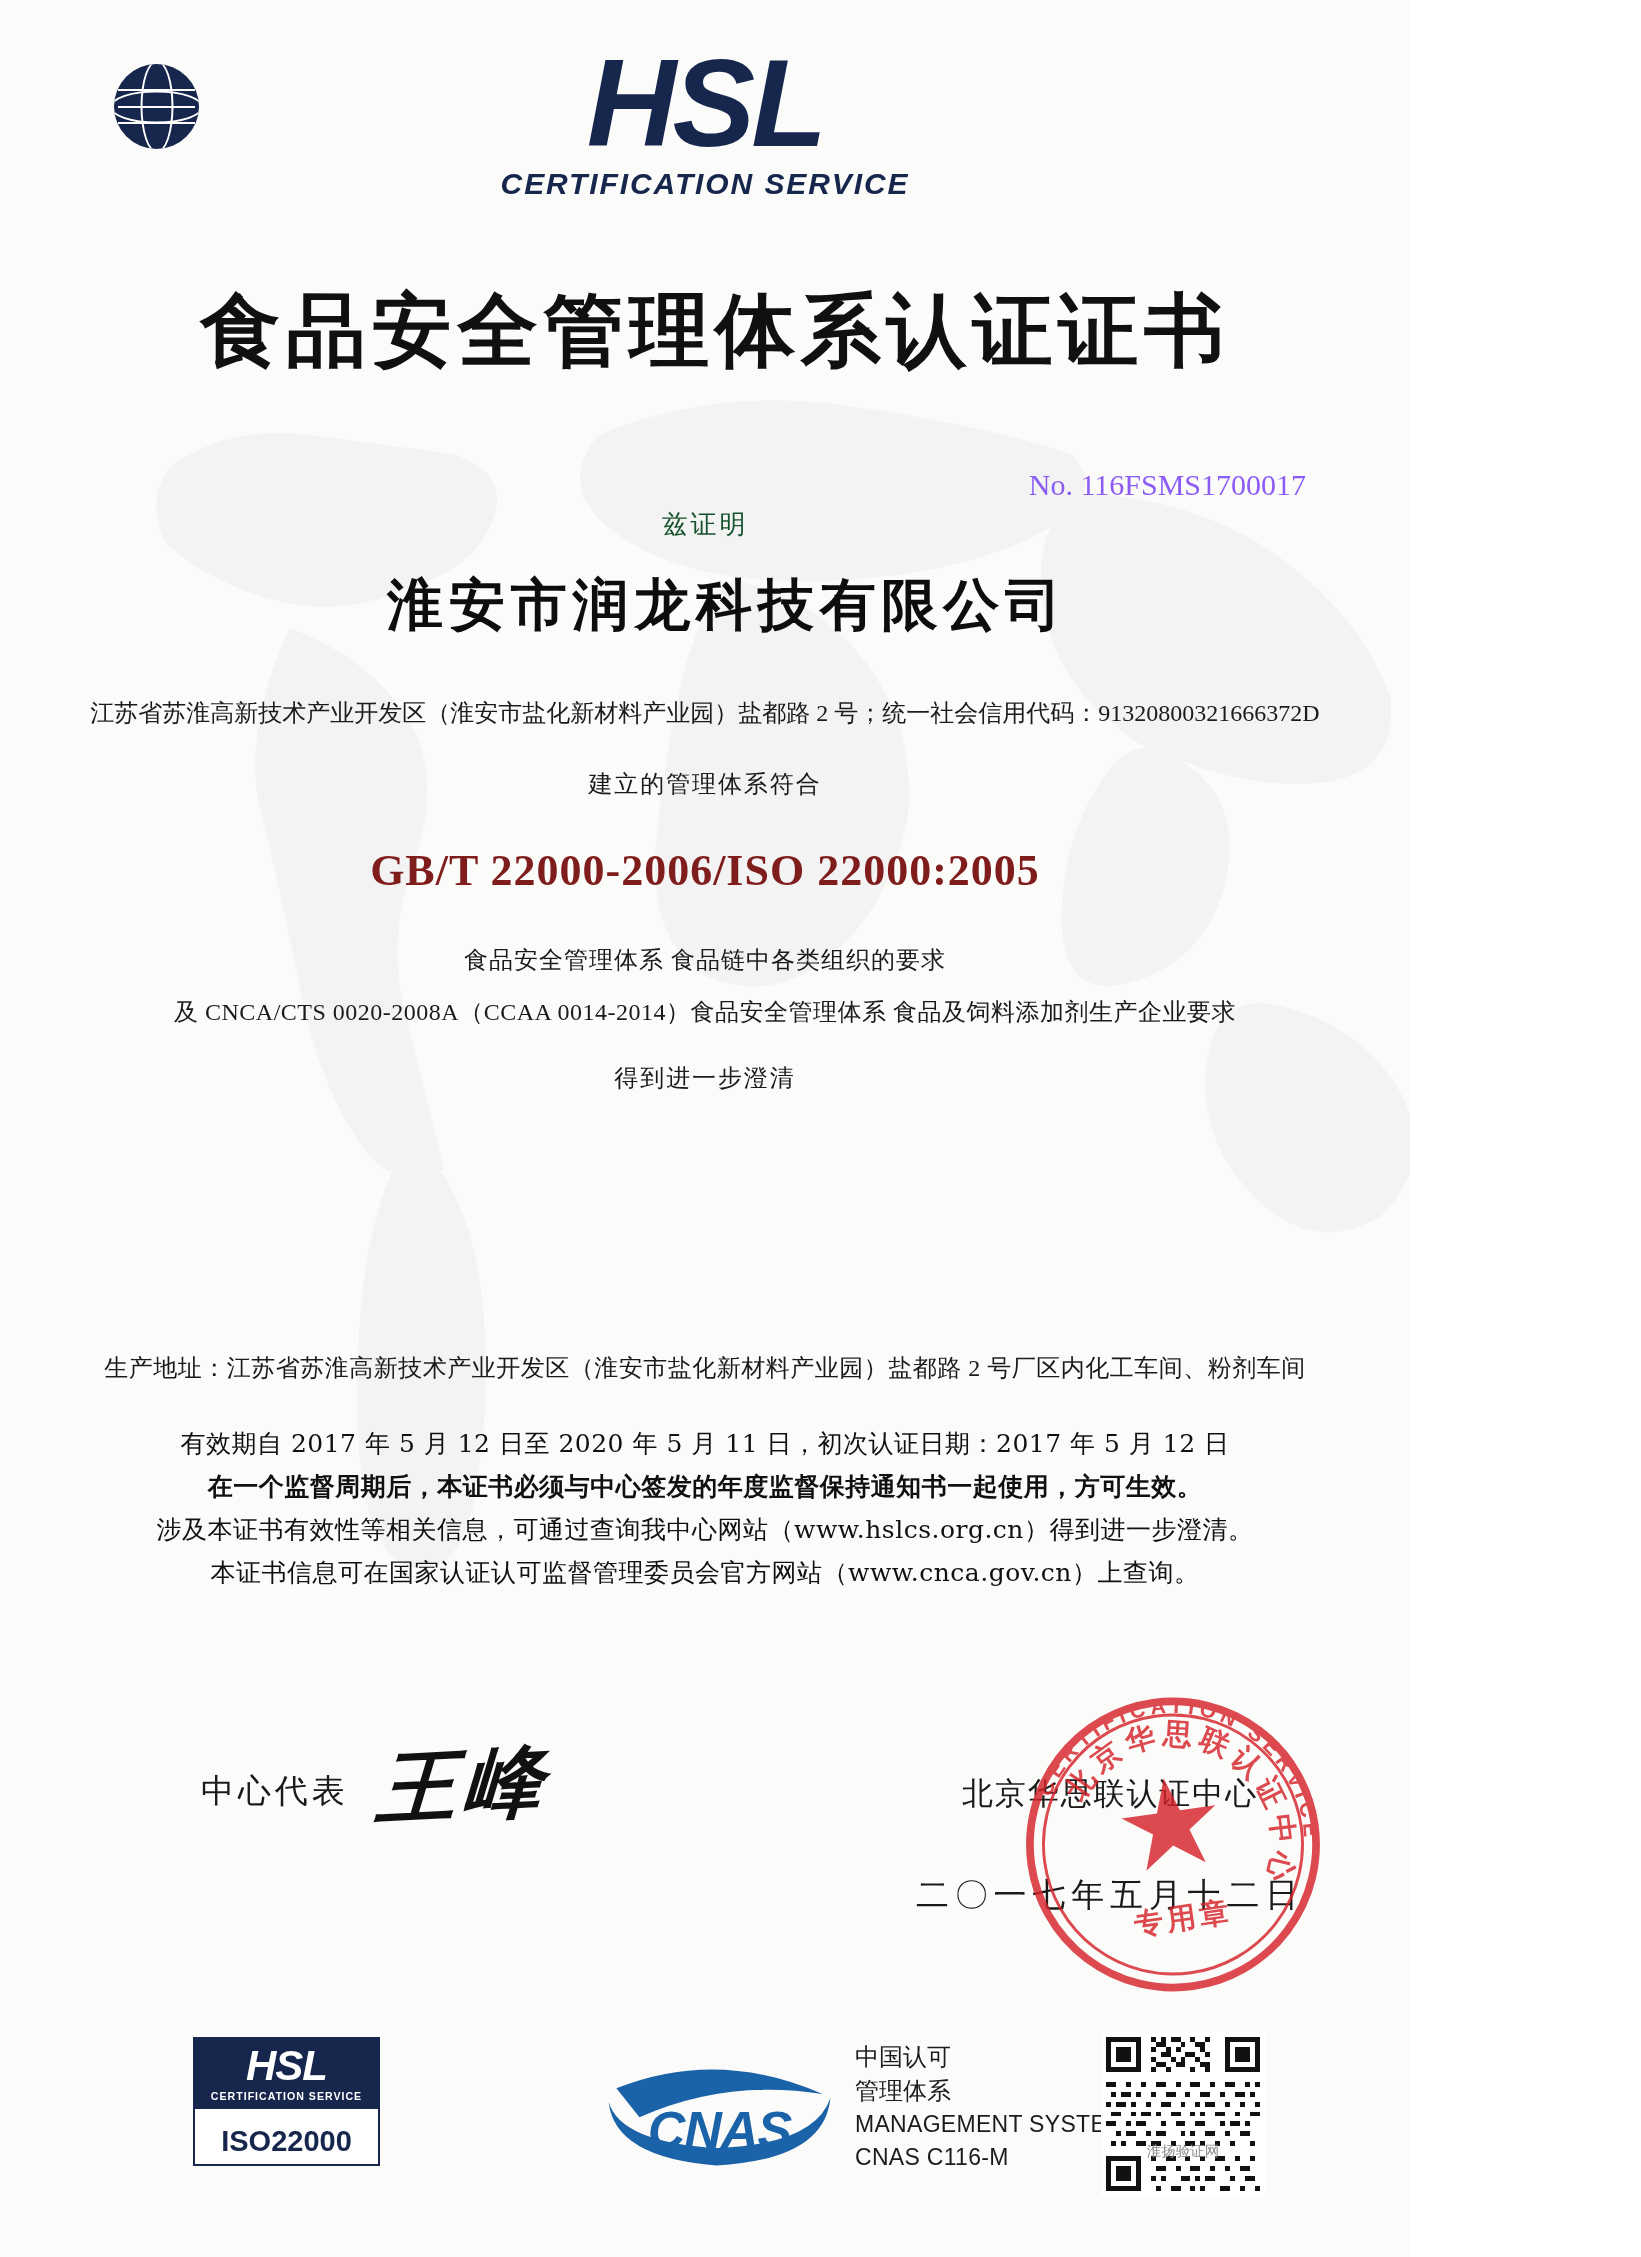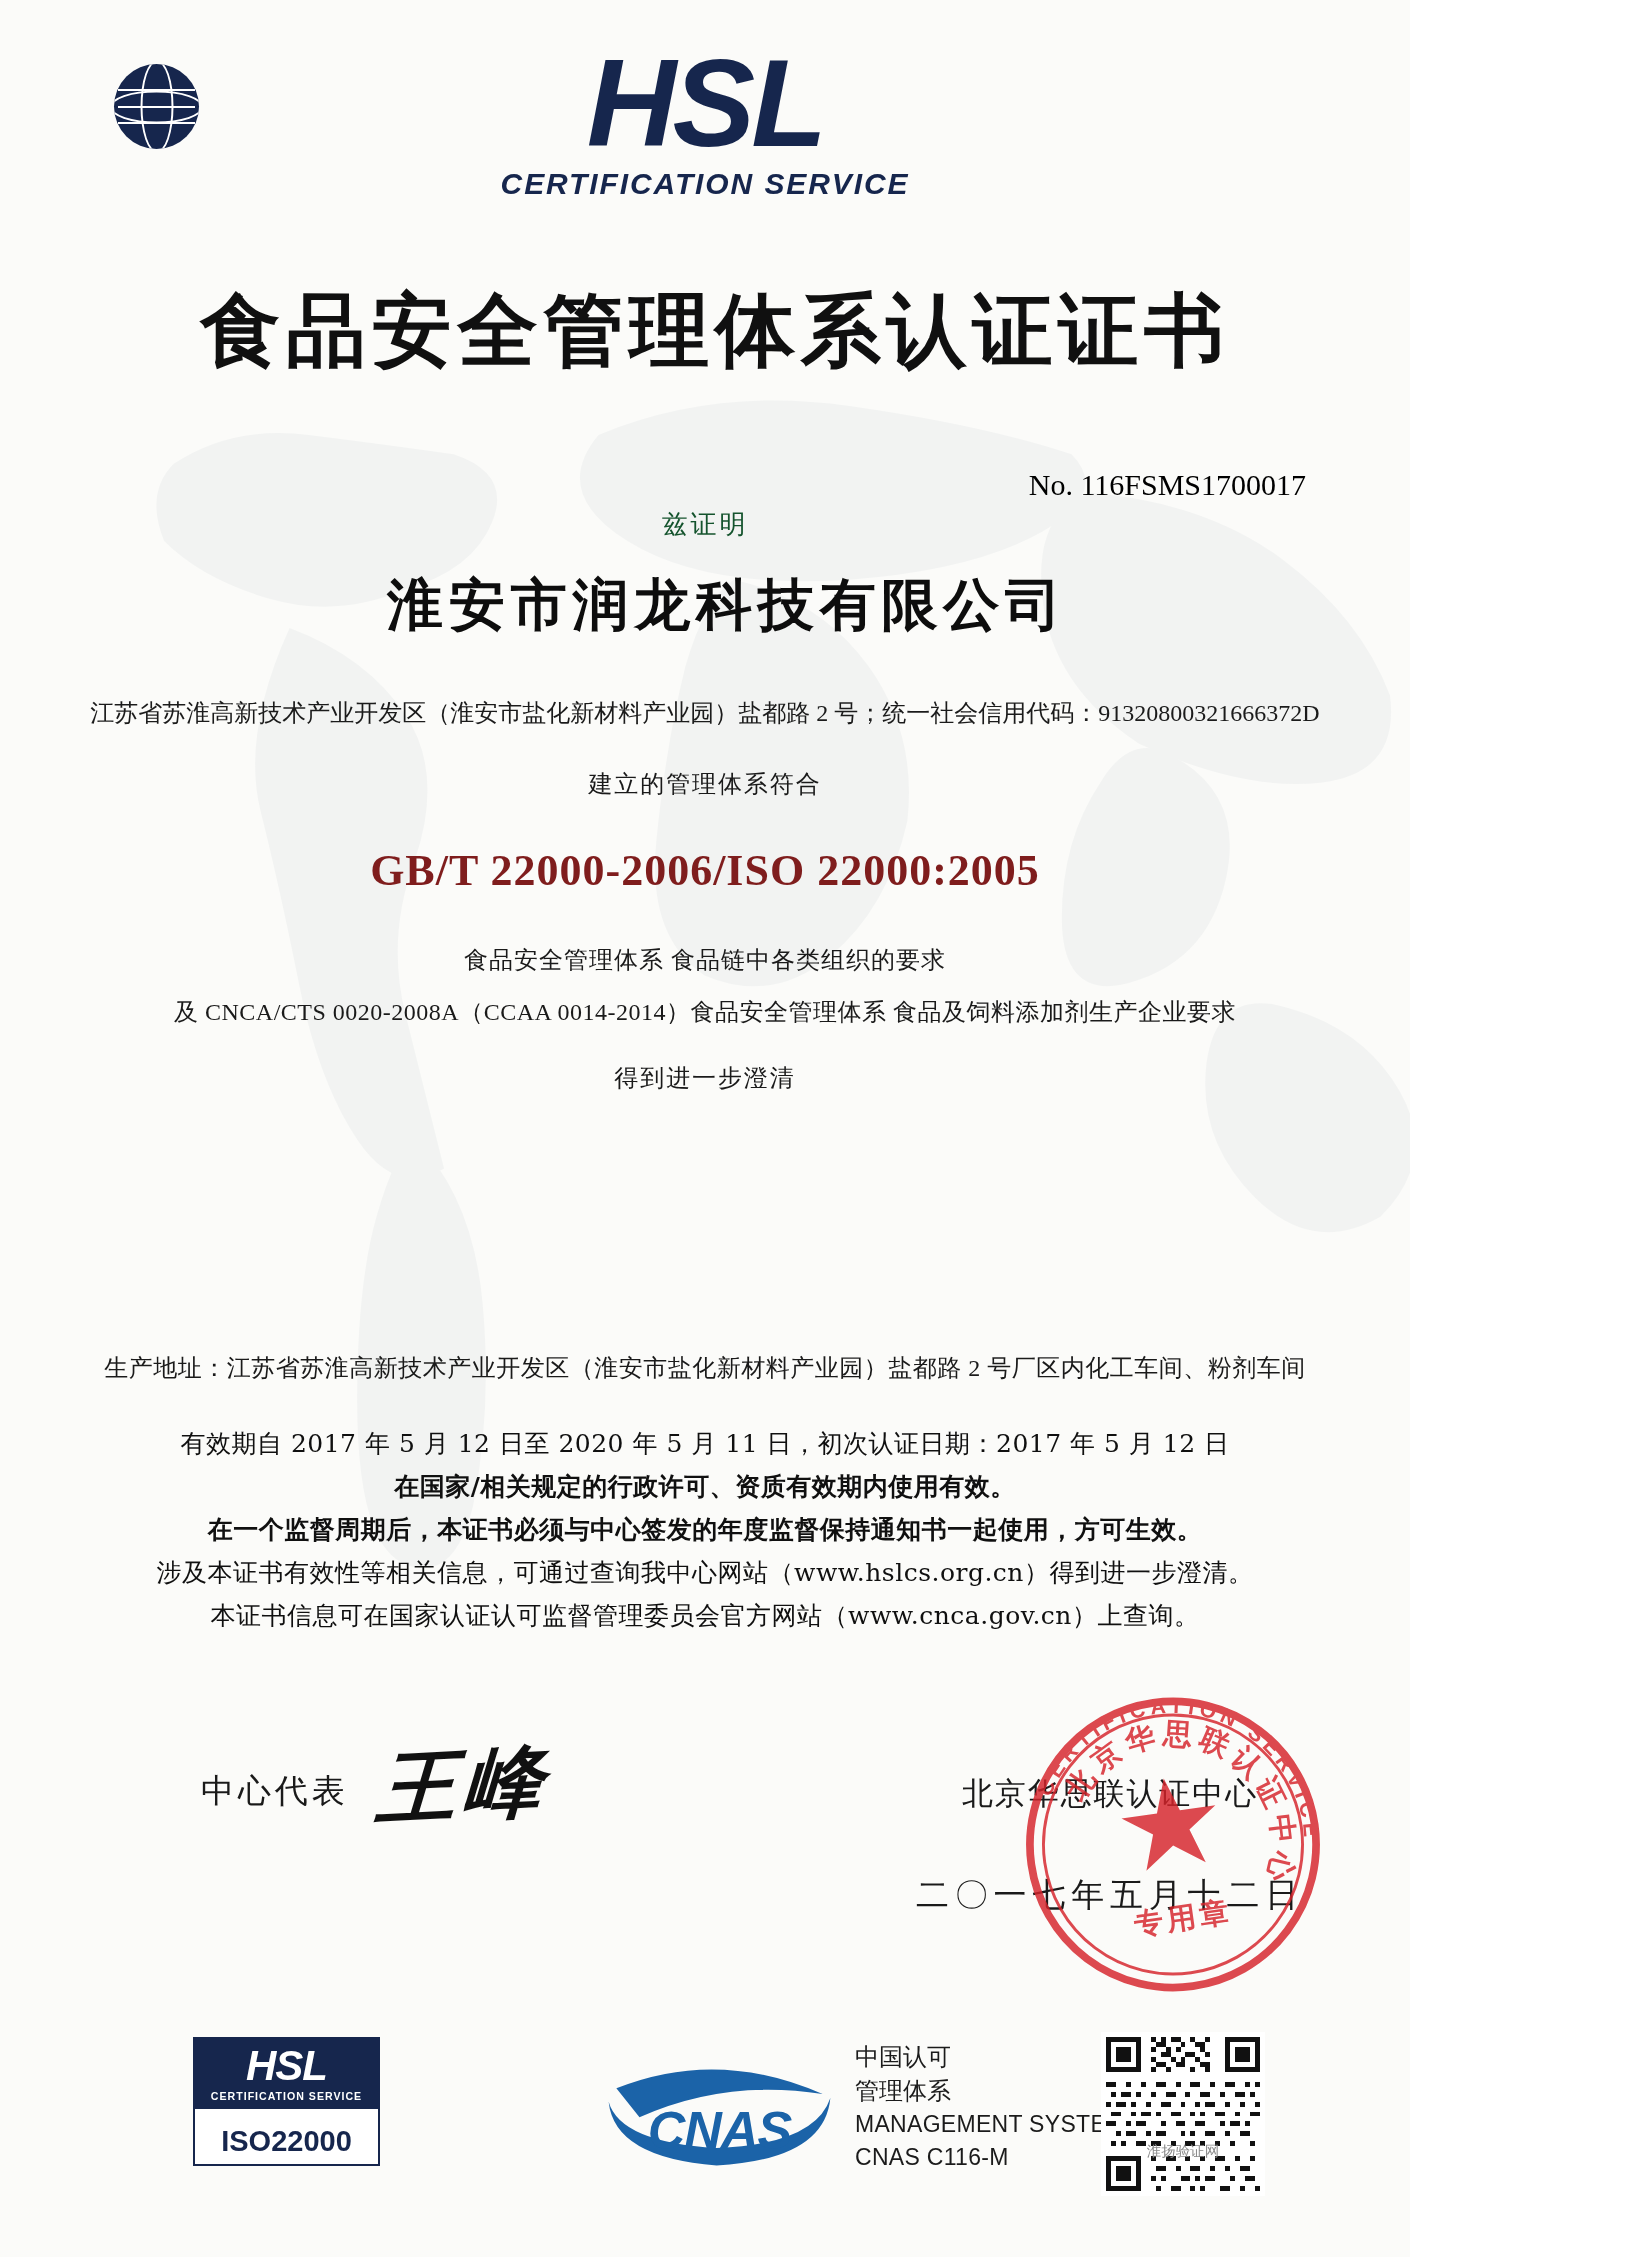--- a/index.html
+++ b/index.html
@@ -110,21 +110,21 @@
     color: #101010;
     padding-left: 20px;
   }
 
   .cert-no {
     position: absolute;
     right: 104px;
     top: 468px;
     font-family: "Liberation Serif", serif;
     font-size: 30px;
-    color: #000000;
+    color: #8b5cf6;
   }
 
   .center-line {
     position: absolute;
     left: 0; right: 0;
     text-align: center;
   }
   .lbl-zizhengming {
     top: 507px;
     font-size: 26px;
@@ -397,21 +397,20 @@
   <div class="center-line std-desc1">食品安全管理体系 食品链中各类组织的要求</div>
   <div class="center-line std-desc2">及 CNCA/CTS 0020-2008A（CCAA 0014-2014）食品安全管理体系 食品及饲料添加剂生产企业要求</div>
 
   <div class="center-line lbl-shihe">得到进一步澄清</div>
 
 
   <div class="prod-addr">生产地址：江苏省苏淮高新技术产业开发区（淮安市盐化新材料产业园）盐都路 2 号厂区内化工车间、粉剂车间</div>
 
   <div class="valid-block">
     <div class="ln">有效期自 2017 年 5 月 12 日至 2020 年 5 月 11 日，初次认证日期：2017 年 5 月 12 日</div>
-    <div class="ln bold">在国家/相关规定的行政许可、资质有效期内使用有效。</div>
     <div class="ln bold">在一个监督周期后，本证书必须与中心签发的年度监督保持通知书一起使用，方可生效。</div>
     <div class="ln">涉及本证书有效性等相关信息，可通过查询我中心网站（www.hslcs.org.cn）得到进一步澄清。</div>
     <div class="ln">本证书信息可在国家认证认可监督管理委员会官方网站（www.cnca.gov.cn）上查询。</div>
   </div>
 
   <div class="rep-label">中心代表</div>
   <div class="signature">王峰</div>
 
   <div class="issuer">北京华思联认证中心</div>
   <div class="issue-date">二〇一七年五月十二日</div>

